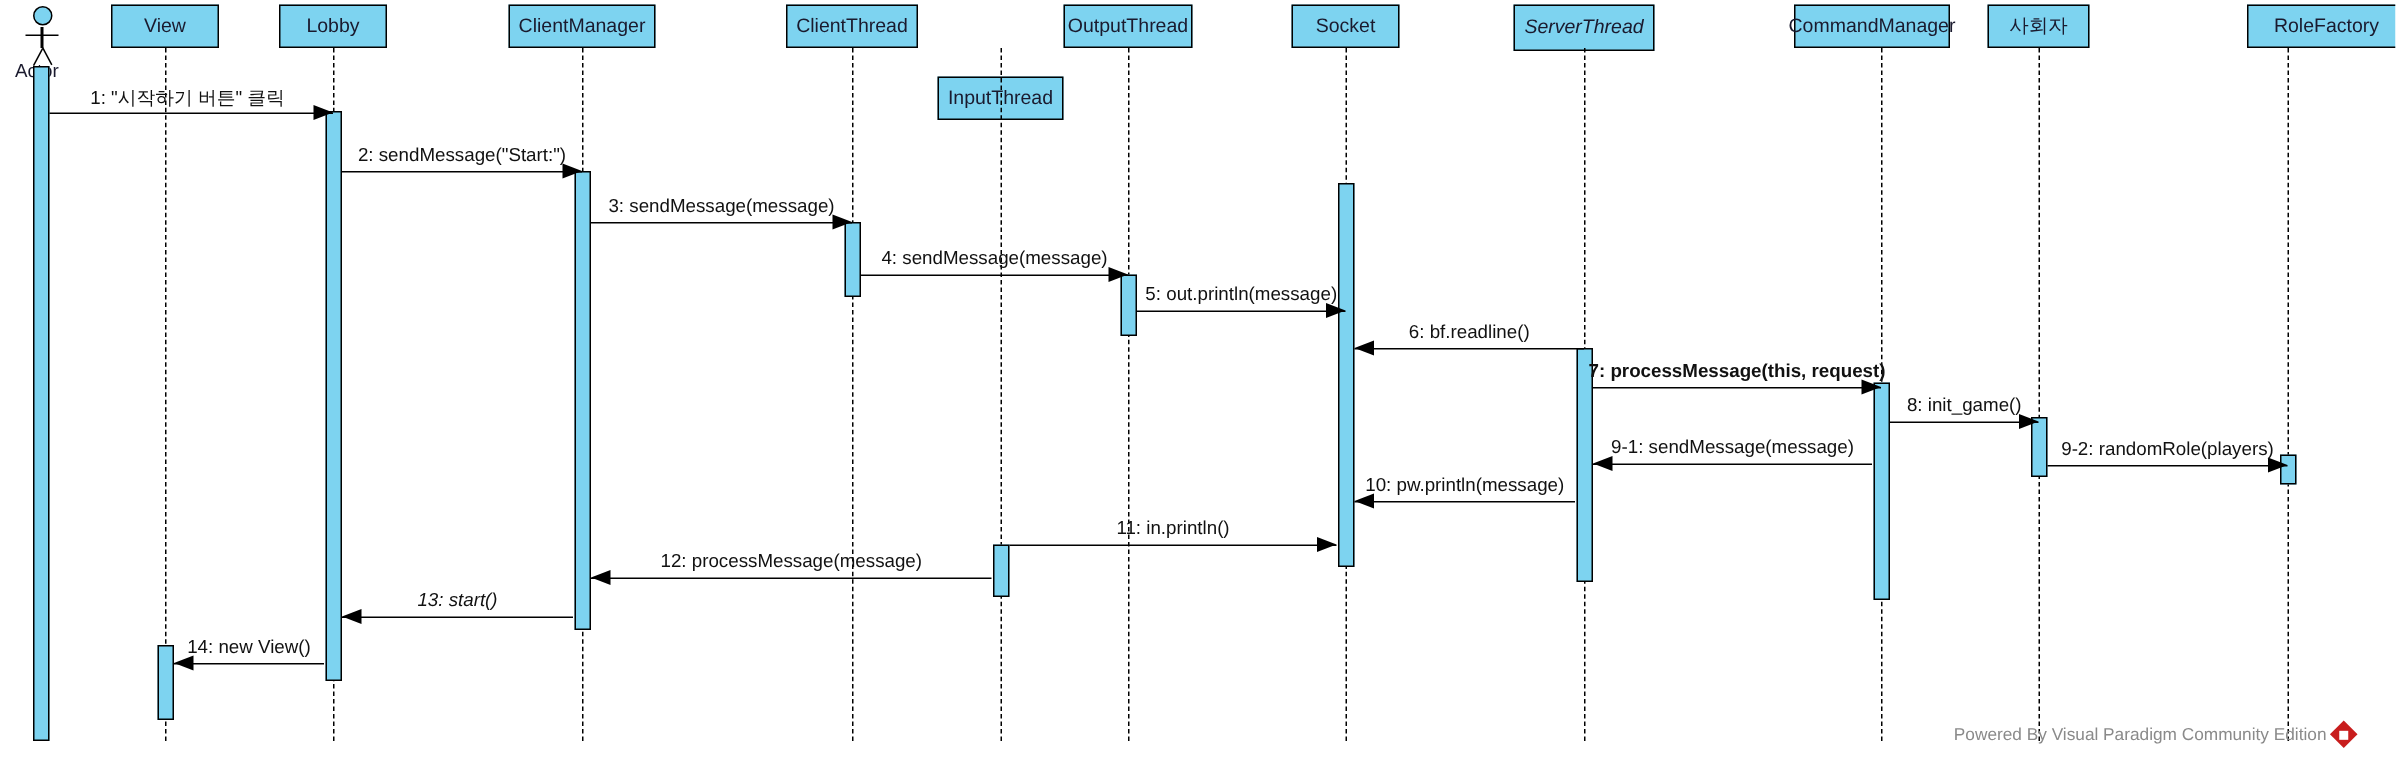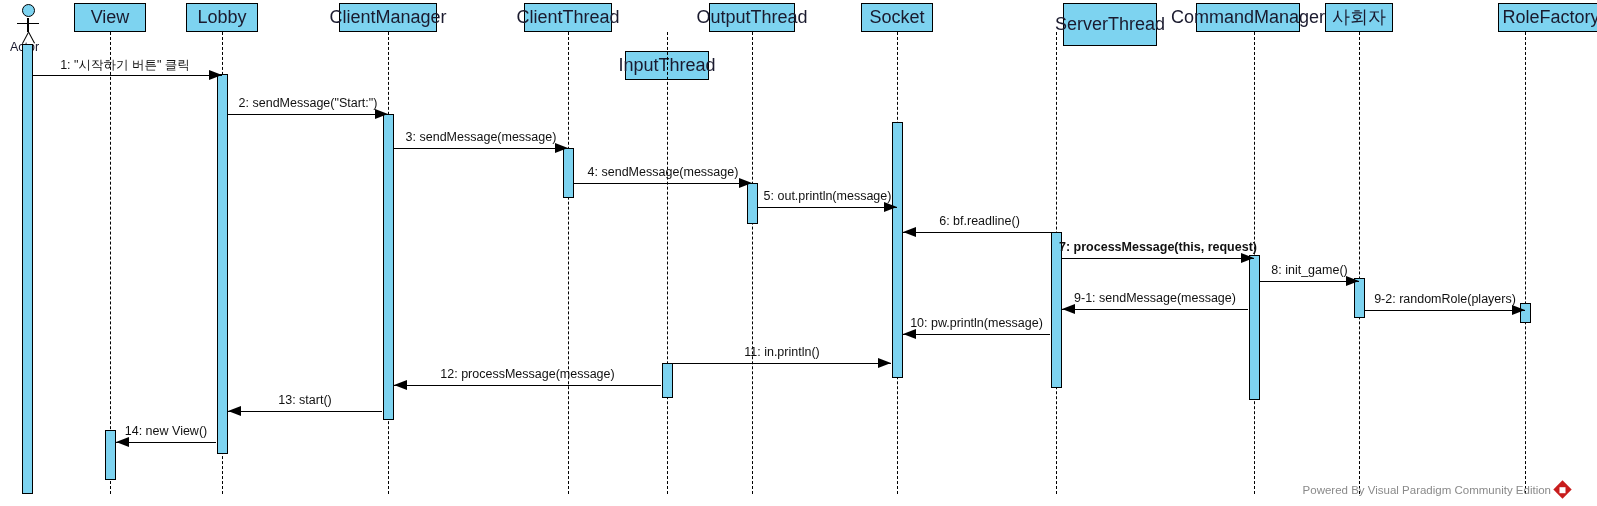--- a/index.html
+++ b/index.html
@@ -18,21 +18,21 @@
     overflow: hidden;
   }
 
   
   .lifeline-box {
     position: absolute;
     box-sizing: border-box;
     background: #7DD3F0;
     border: 1px solid #000000;
     color: #1a1a2e;
-    font-size: 18px;
+    font-size: 13px;
     line-height: 1.1;
     display: flex;
     align-items: center;
     justify-content: center;
     text-align: center;
     white-space: nowrap;
   }
 
   
   .lifeline-stem {
@@ -150,21 +150,21 @@
       <div class="lifeline-box" style="left: 339px; top: 3px; width: 98px; height: 29px;">ClientManager</div>
       <div class="lifeline-stem" style="left: 388px; top: 32px; height: 462px;"></div>
       <div class="lifeline-box" style="left: 524px; top: 3px; width: 88px; height: 29px;">ClientThread</div>
       <div class="lifeline-stem" style="left: 568px; top: 32px; height: 462px;"></div>
       <div class="lifeline-box" style="left: 625px; top: 3px; width: 84px; height: 29px; margin-top: 48px;">InputThread</div>
       <div class="lifeline-stem" style="left: 667px; top: 32px; height: 462px;"></div>
       <div class="lifeline-box" style="left: 709px; top: 3px; width: 86px; height: 29px;">OutputThread</div>
       <div class="lifeline-stem" style="left: 752px; top: 32px; height: 462px;"></div>
       <div class="lifeline-box" style="left: 861px; top: 3px; width: 72px; height: 29px;">Socket</div>
       <div class="lifeline-stem" style="left: 897px; top: 32px; height: 462px;"></div>
-      <div class="lifeline-box" style="left: 1063px; top: 3px; width: 94px; height: 43px;">ServerThread</div>
+      <div class="lifeline-box" style="left: 1009px; top: 3px; width: 94px; height: 31px; font-style: italic;">ServerThread</div>
       <div class="lifeline-stem" style="left: 1056px; top: 32px; height: 462px;"></div>
       <div class="lifeline-box" style="left: 1196px; top: 3px; width: 104px; height: 29px;">CommandManager</div>
       <div class="lifeline-stem" style="left: 1254px; top: 32px; height: 462px;"></div>
       <div class="lifeline-box" style="left: 1325px; top: 3px; width: 68px; height: 29px;">사회자</div>
       <div class="lifeline-stem" style="left: 1359px; top: 32px; height: 462px;"></div>
       <div class="lifeline-box" style="left: 1498px; top: 3px; width: 106px; height: 29px;">RoleFactory</div>
       <div class="lifeline-stem" style="left: 1525px; top: 32px; height: 462px;"></div>
     </div>
 
   <div id="activations-layer">
@@ -216,21 +216,21 @@
       <div class="msg-arrow left" style="top: 329px; left: 903px;"></div>
       <div class="msg-label" style="top: 316px; left: 976.5px; transform: translateX(-50%);">10: pw.println(message)</div>
       <div class="msg-line" style="left: 673px; top: 363px; width: 218px;"></div>
       <div class="msg-arrow right" style="top: 358px; left: 878px;"></div>
       <div class="msg-label" style="top: 345px; left: 782px; transform: translateX(-50%);">11: in.println()</div>
       <div class="msg-line" style="left: 394px; top: 385px; width: 267px;"></div>
       <div class="msg-arrow left" style="top: 380px; left: 394px;"></div>
       <div class="msg-label" style="top: 367px; left: 527.5px; transform: translateX(-50%);">12: processMessage(message)</div>
       <div class="msg-line" style="left: 228px; top: 411px; width: 154px;"></div>
       <div class="msg-arrow left" style="top: 406px; left: 228px;"></div>
-      <div class="msg-label" style="top: 393px; left: 305px; transform: translateX(-50%);">13: start()</div>
+      <div class="msg-label" style="top: 393px; left: 305px; transform: translateX(-50%); font-style: italic;">13: start()</div>
       <div class="msg-line" style="left: 116px; top: 442px; width: 100px;"></div>
       <div class="msg-arrow left" style="top: 437px; left: 116px;"></div>
       <div class="msg-label" style="top: 424px; left: 166px; transform: translateX(-50%);">14: new View()</div>
     </div>
 
   <div id="watermark">
     <span>Powered By Visual Paradigm Community Edition</span>
     <span class="vp-diamond"></span>
   </div>
 

